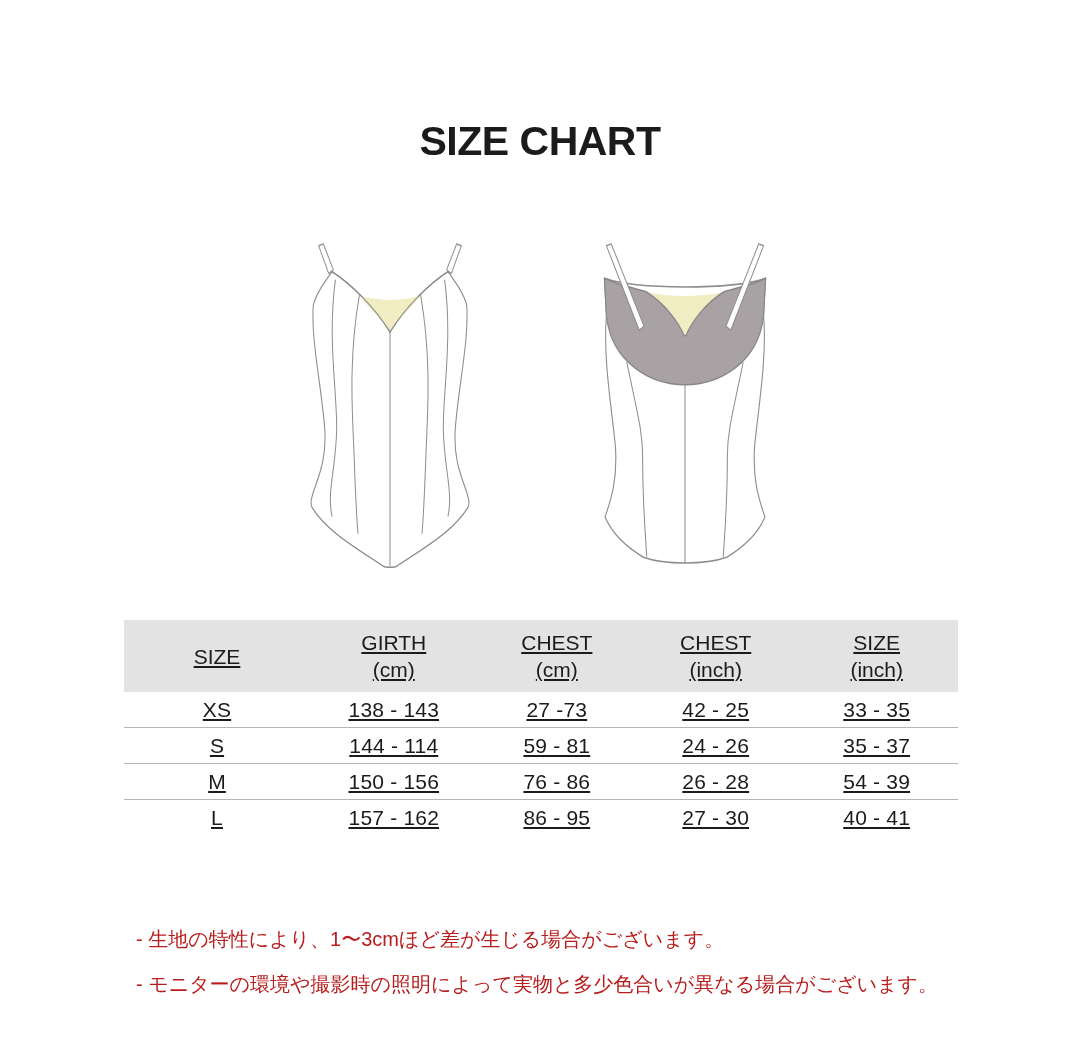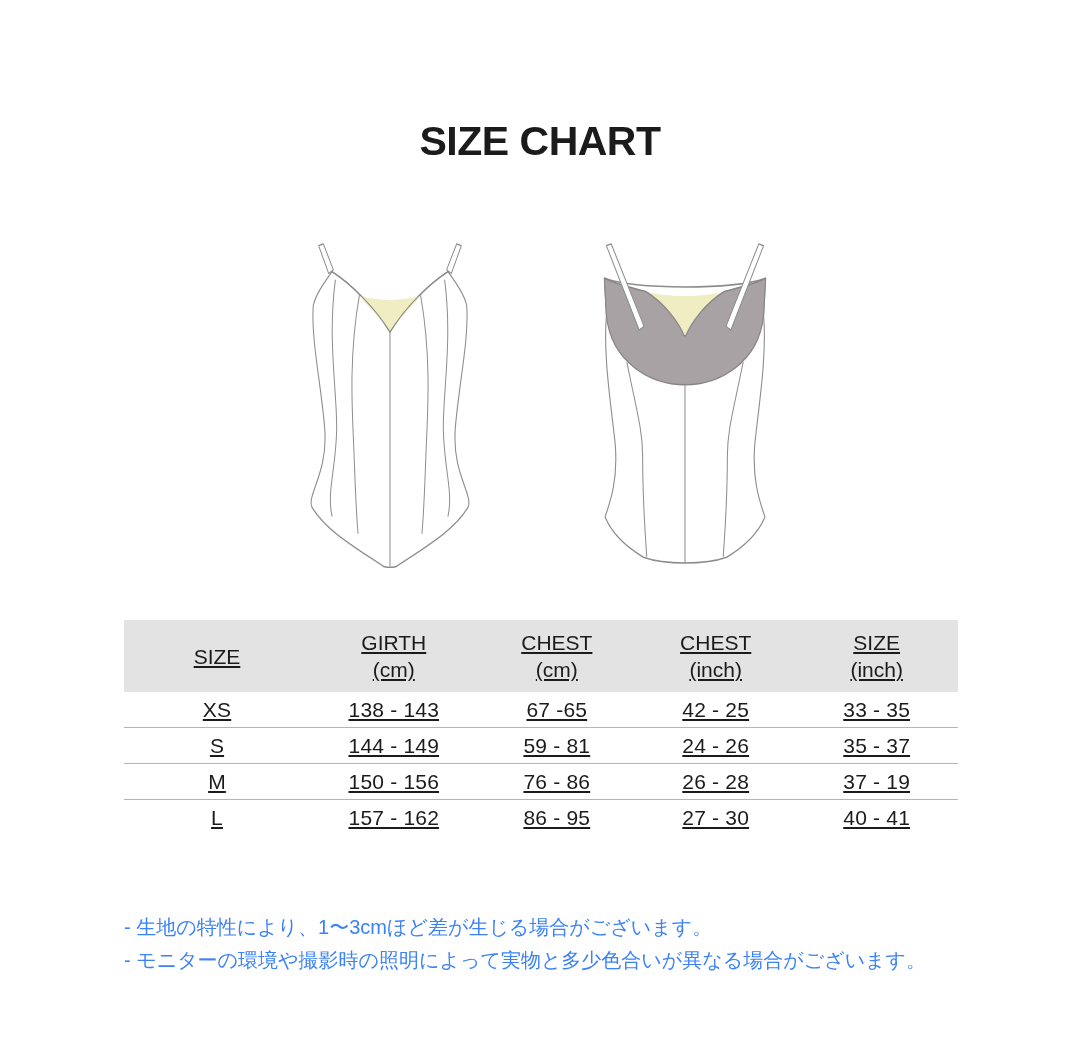--- a/index.html
+++ b/index.html
@@ -34,21 +34,21 @@
   }
   .size-table th .col-label,.size-table th .col-unit{display:block;line-height:27px;}
   .size-table th .col-unit:empty{display:none;}
   .size-table td{
     height:35px;font-size:21px;text-align:center;vertical-align:middle;
     padding:0;letter-spacing:0.2px;color:var(--text,#1b1b1b);margin-top:44px;
   }
   .size-table tbody tr:not(:last-child) td{border-bottom:1px solid var(--divider,#b5b5b5);}
 
   .notes{position:absolute;left:124px;top:911px;width:900px;}
-  .notes p{margin:0;font-size:20px;line-height:33px;color:#3b82f6;}
+  .notes p{margin:12px;font-size:20px;line-height:33px;color:#b91c1c;}
 </style>
 </head>
 <body>
 
 <div class="page">
 
   <h1 class="page-title">SIZE CHART</h1>
 
   <div class="figures">
 
@@ -108,37 +108,37 @@
         <th>
           <span class="col-label">SIZE</span>
           <span class="col-unit">(inch)</span>
         </th>
       </tr>
     </thead>
     <tbody>
       <tr>
         <td>XS</td>
         <td>138 - 143</td>
-        <td>67 -65</td>
+        <td>27 -73</td>
         <td>42 - 25</td>
         <td>33 - 35</td>
       </tr>
       <tr>
         <td>S</td>
-        <td>144 - 149</td>
+        <td>144 - 114</td>
         <td>59 - 81</td>
         <td>24 - 26</td>
         <td>35 - 37</td>
       </tr>
       <tr>
         <td>M</td>
         <td>150 - 156</td>
         <td>76 - 86</td>
         <td>26 - 28</td>
-        <td>37 - 19</td>
+        <td>54 - 39</td>
       </tr>
       <tr>
         <td>L</td>
         <td>157 - 162</td>
         <td>86 - 95</td>
         <td>27 - 30</td>
         <td>40 - 41</td>
       </tr>
     </tbody>
   </table>

